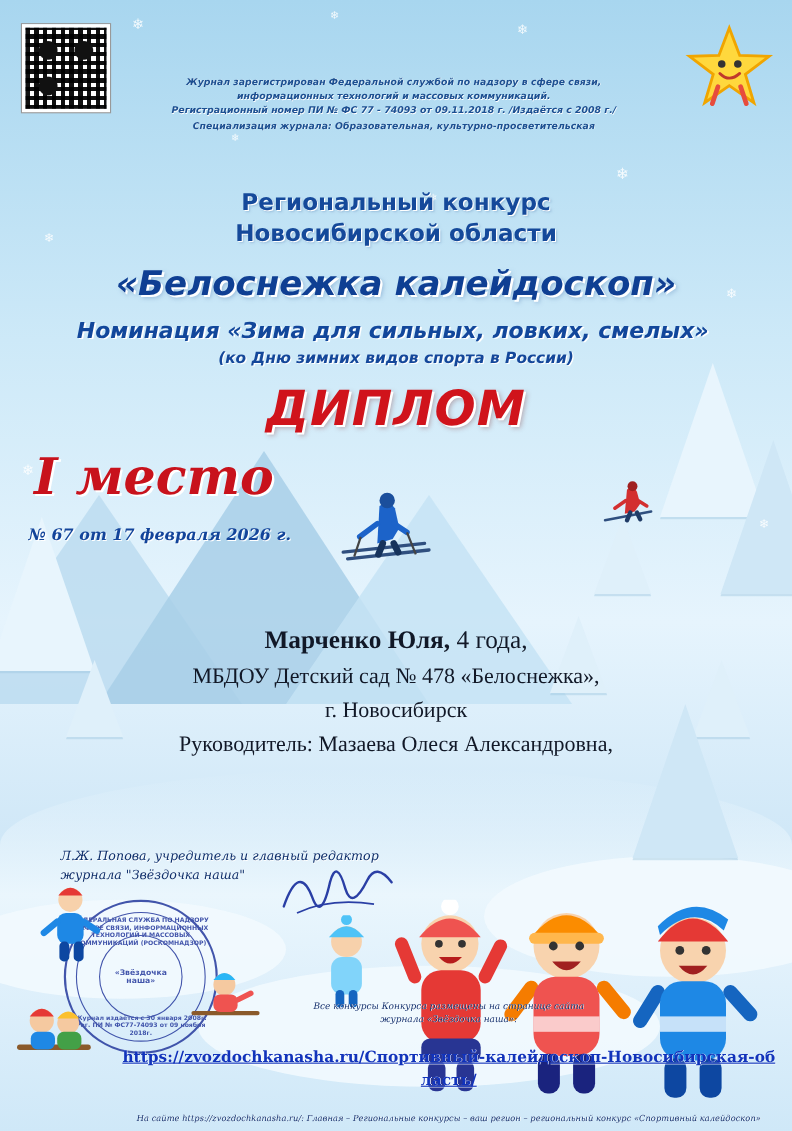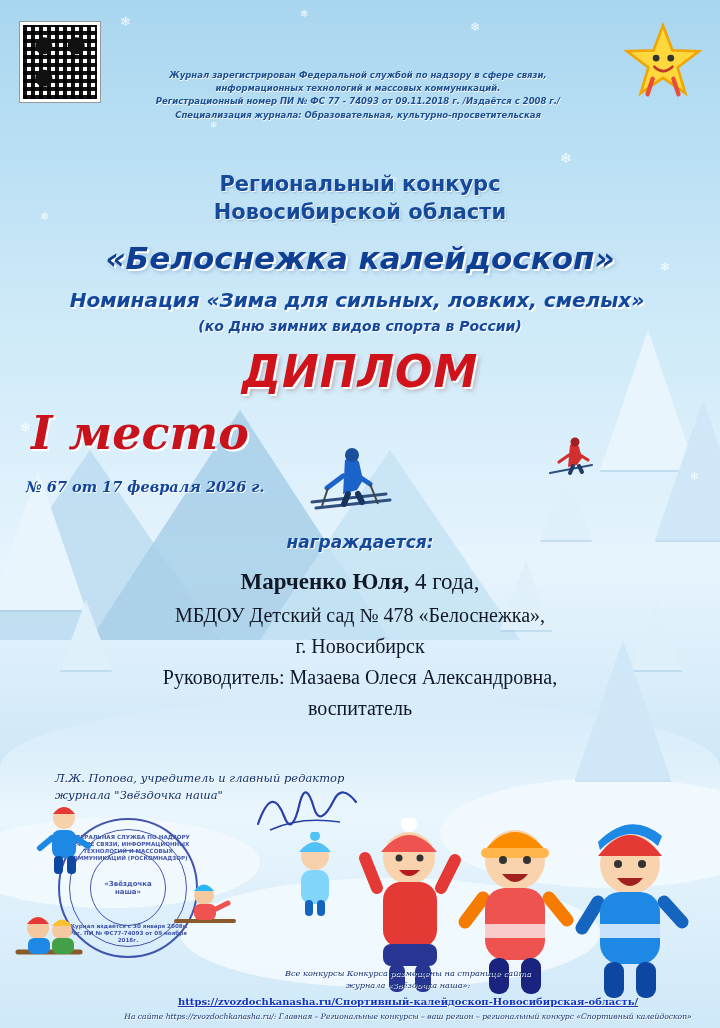--- a/index.html
+++ b/index.html
@@ -313,23 +313,23 @@
     font-size: 8.2px;
     line-height: 1.5;
     color: #12306e;
     text-shadow: .5px .5px 0 #fff;
   }
   .footer .note { font-style: italic; }
   .footer .link {
     color: #1133bb;
     text-decoration: underline;
     font-weight: bold;
-    font-size: 10px;
+    font-size: 14px;
     display: block;
-    margin: 2px 0;
+    margin: 18px 0;
     word-break: break-all;
   }
   .footer .path { font-style: italic; font-size: 7.6px; }
 
   
   .figure { position: absolute; }
   .skier-main { top: 442px; left: 300px; }
   .skier-small { top: 435px; right: 120px; }
   .kids { position: absolute; bottom: 0; left: 0; right: 0; height: 240px; }
 </style>
@@ -396,30 +396,28 @@
     <div>Региональный конкурс</div>
     <div>Новосибирской области</div>
   </div>
 
   <div class="contest">«Белоснежка  калейдоскоп»</div>
   <div class="nomination">Номинация «Зима для сильных, ловких, смелых»</div>
   <div class="nomination-sub">(ко Дню зимних видов спорта в России)</div>
   <div class="diploma">ДИПЛОМ</div>
   <div class="place">I место</div>
   <div class="docnum">№ 67 от 17 февраля 2026 г.</div>
-  <div class="awarded">награждается:</div>
 
   <div class="recipient">
     <div class="line1">
       <b>Марченко Юля,</b><span> 4 года,</span>
     </div>
     <div class="line2">МБДОУ Детский сад № 478 «Белоснежка»,</div>
     <div class="line3">г. Новосибирск</div>
     <div class="line4">Руководитель: Мазаева Олеся Александровна,</div>
-    <div class="line5">воспитатель</div>
   </div>
 
   <div class="figure skier-main">
     <svg width="96" height="70" viewBox="0 0 96 70">
       <path d="M12 60 L86 52" stroke="#2f4f7f" stroke-width="3" stroke-linecap="round"></path>
       <path d="M16 66 L90 58" stroke="#2f4f7f" stroke-width="3" stroke-linecap="round"></path>
       <path d="M45 18 q8 -6 14 2 l4 18 -6 10 -14 4 z" fill="#1c63c9"></path>
       <circle cx="52" cy="13" r="7" fill="#1b4f9c"></circle>
       <path d="M43 34 l-16 12" stroke="#1c63c9" stroke-width="5" stroke-linecap="round"></path>
       <path d="M58 34 l12 8" stroke="#1c63c9" stroke-width="5" stroke-linecap="round"></path>

